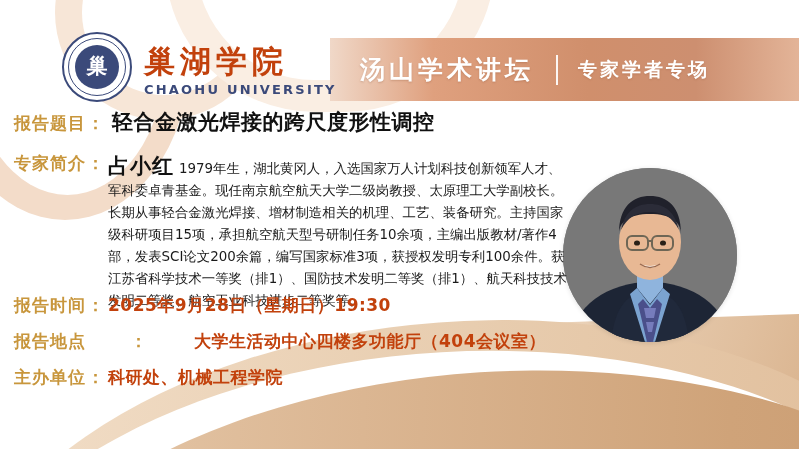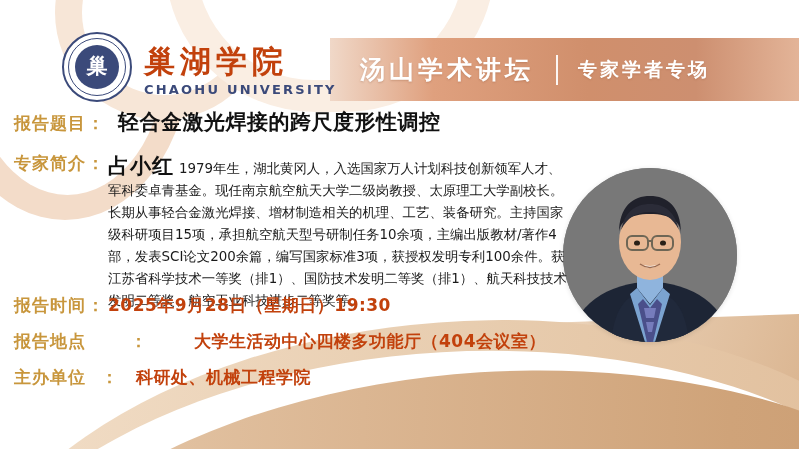--- a/index.html
+++ b/index.html
@@ -176,41 +176,41 @@
     white-space:nowrap;
     flex:0 0 auto;
   }
   .colon{color:#c8963c;font-size:17px;font-weight:bold;margin:0 1px;}
 
   .title-row{left:14px;top:108px;}
   .title-text{
     color:#111111;
     font-size:21px;font-weight:bold;
     letter-spacing:.5px;
-    margin-left:13px;
+    margin-left:7px;
   }
 
   .bio-row{left:14px;top:152px;width:560px;align-items:flex-start;}
   .bio-body{margin-left:3px;width:470px;}
   .bio-name{
     color:#111111;
     font-size:21px;font-weight:bold;
     letter-spacing:1px;
     margin-right:5px;
   }
   .bio-text{
     color:#1a1a1a;
     font-size:13.4px;
     line-height:22px;
     text-align:justify;
   }
 
   .time-row{left:14px;top:294px;}
   .place-row{left:14px;top:330px;gap:43px;}
-  .org-row{left:14px;top:366px;gap:14px;}
+  .org-row{left:14px;top:366px;}
   .info-value{
     color:#c2410c;
     font-size:17px;font-weight:bold;
     letter-spacing:.5px;
     margin-left:3px;
     white-space:nowrap;
   }
 </style>
 </head>
 <body>

